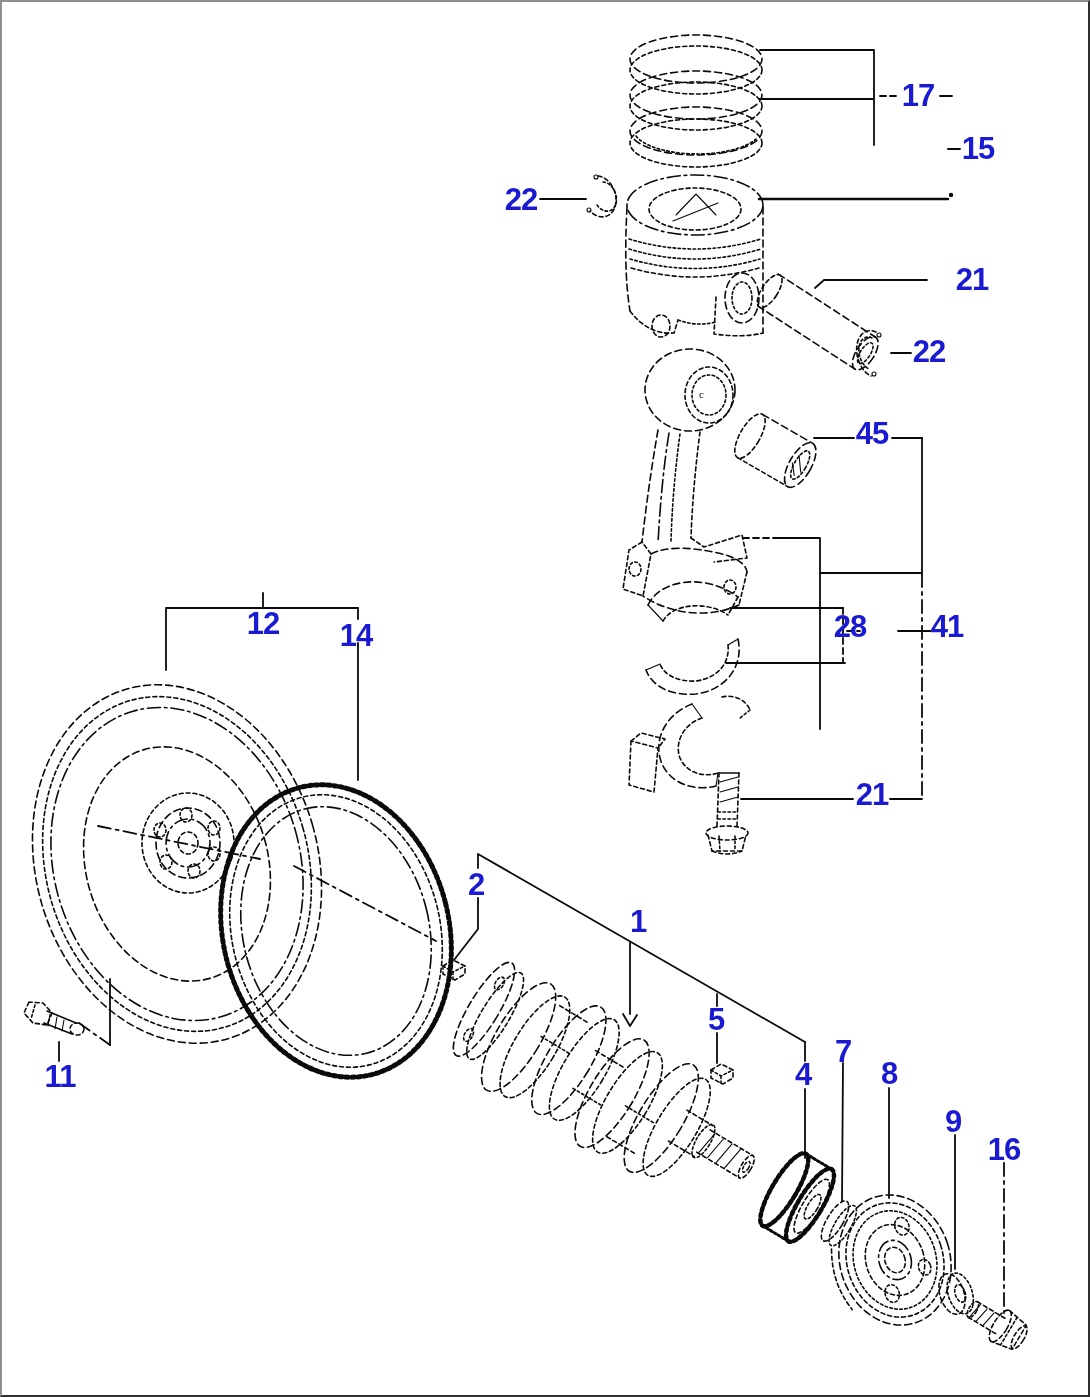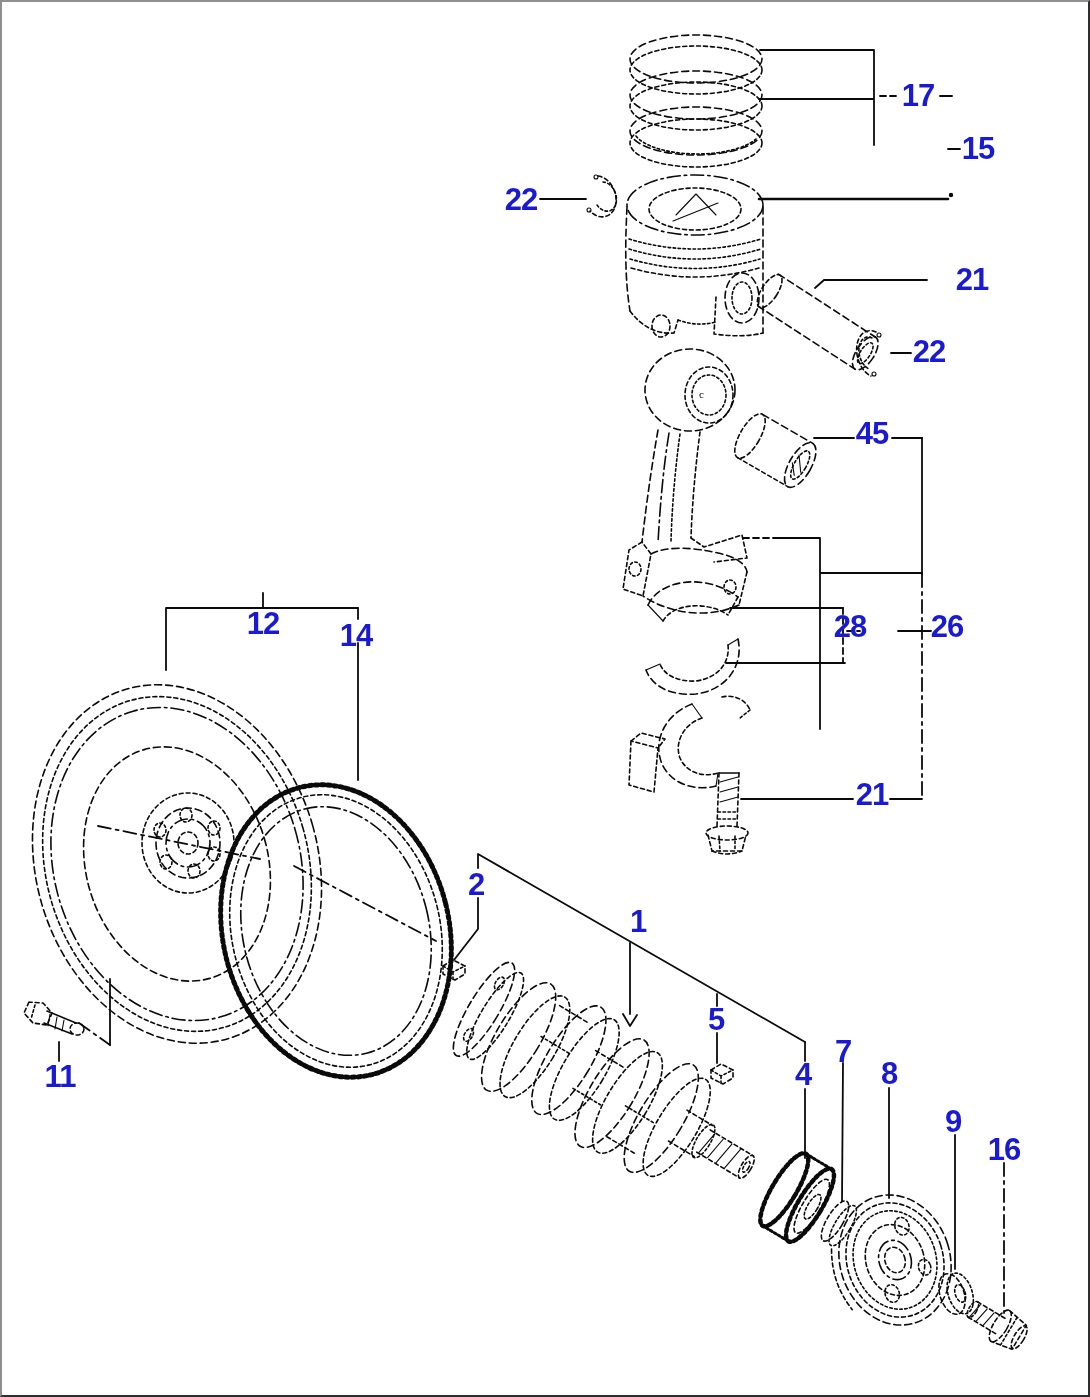--- a/index.html
+++ b/index.html
@@ -329,21 +329,21 @@
 </svg>
 
 <div id="labels">
       <div class="callout" style="left: 916px; top: 93px;">17</div>
       <div class="callout" style="left: 976px; top: 146px;">15</div>
       <div class="callout" style="left: 519px; top: 197px;">22</div>
       <div class="callout" style="left: 946px; top: 277px; margin-left: 24px;">21</div>
       <div class="callout" style="left: 927px; top: 349px;">22</div>
       <div class="callout" style="left: 870px; top: 431px;">45</div>
       <div class="callout" style="left: 848px; top: 624px;">28</div>
-      <div class="callout" style="left: 945px; top: 624px;">26</div>
+      <div class="callout" style="left: 945px; top: 624px;">41</div>
       <div class="callout" style="left: 870px; top: 792px;">21</div>
       <div class="callout" style="left: 261px; top: 577px; margin-top: 44px;">12</div>
       <div class="callout" style="left: 354px; top: 633px;">14</div>
       <div class="callout" style="left: 58px; top: 1074px;">11</div>
       <div class="callout" style="left: 474px; top: 882px;">2</div>
       <div class="callout" style="left: 636px; top: 919px;">1</div>
       <div class="callout" style="left: 714px; top: 1017px;">5</div>
       <div class="callout" style="left: 801px; top: 1072px;">4</div>
       <div class="callout" style="left: 841px; top: 1049px;">7</div>
       <div class="callout" style="left: 887px; top: 1071px;">8</div>

